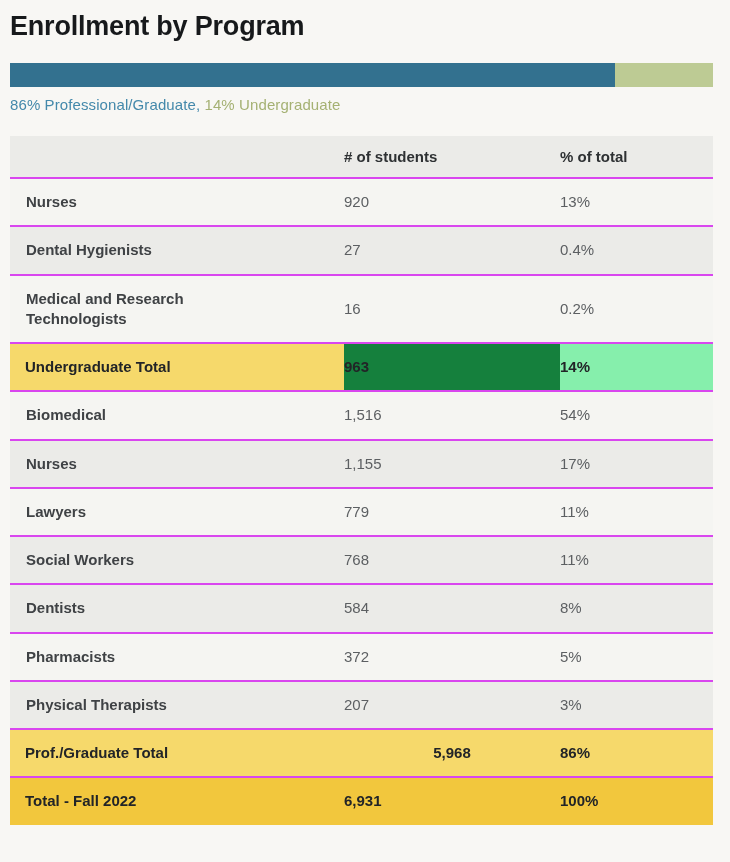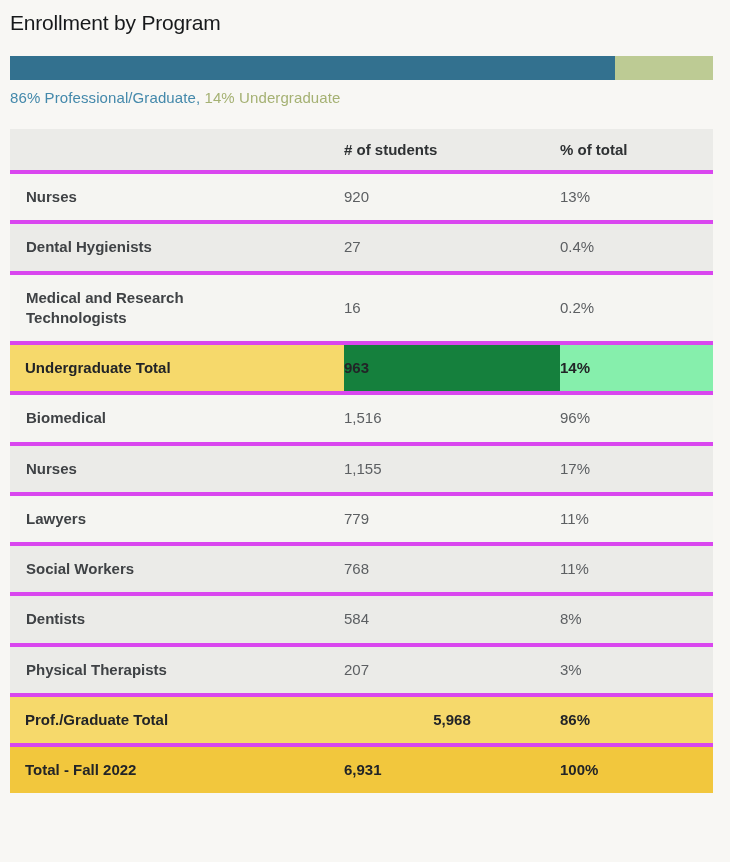--- a/index.html
+++ b/index.html
@@ -6,22 +6,22 @@
   html, body { width: 730px; height: 862px; }
   body {
     background: #f8f7f4;
     font-family: "Liberation Sans", "DejaVu Sans", sans-serif;
     color: #3f4245;
     overflow: hidden;
   }
   .page { padding: 11px 10px 0 10px; width: 730px; }
 
   .title {
-    font-size: 21px;
-    font-weight: 400;
+    font-size: 27px;
+    font-weight: 700;
     color: #17191b;
     letter-spacing: -0.2px;
   }
 
   .stacked-bar {
     margin-top: 21px;
     width: 703px;
     height: 24px;
     display: flex;
     overflow: hidden;
@@ -52,21 +52,21 @@
     text-align: left;
     font-weight: 700;
     color: #2e3133;
     padding: 12px 0;
     height: 41px;
   }
   thead th.cell-label { padding-left: 16px; }
 
   tbody td {
     padding: 13px 0;
-    border-top: 4px solid #d946ef;
+    border-top: 2px solid #d946ef;
     vertical-align: middle;
     line-height: 1.35;
   }
   tbody td.cell-label {
     padding-left: 16px;
     font-weight: 600;
     color: #3f4245;
   }
   tbody td.cell-label .label-inner {
     display: inline-block;
@@ -128,41 +128,46 @@
     <td class="cell-value">0.2%</td>
   </tr>
         <tr class="subtotal">
     <td class="cell-label" style="background: rgb(246, 217, 107);"><span class="label-inner">Undergraduate Total</span></td>
     <td class="cell-value" style="background: #15803d;">963</td>
     <td class="cell-value" style="background: #86efac;">14%</td>
   </tr>
         <tr class="normal odd">
     <td class="cell-label"><span class="label-inner">Biomedical</span></td>
     <td class="cell-value">1,516</td>
-    <td class="cell-value">96%</td>
+    <td class="cell-value">54%</td>
   </tr>
         <tr class="normal even">
     <td class="cell-label"><span class="label-inner">Nurses</span></td>
     <td class="cell-value">1,155</td>
     <td class="cell-value">17%</td>
   </tr>
         <tr class="normal odd">
     <td class="cell-label"><span class="label-inner">Lawyers</span></td>
     <td class="cell-value">779</td>
     <td class="cell-value">11%</td>
   </tr>
         <tr class="normal even">
     <td class="cell-label"><span class="label-inner">Social Workers</span></td>
     <td class="cell-value">768</td>
     <td class="cell-value">11%</td>
   </tr>
         <tr class="normal even">
     <td class="cell-label"><span class="label-inner">Dentists</span></td>
     <td class="cell-value">584</td>
     <td class="cell-value">8%</td>
+  </tr>
+        <tr class="normal odd">
+    <td class="cell-label"><span class="label-inner">Pharmacists</span></td>
+    <td class="cell-value">372</td>
+    <td class="cell-value">5%</td>
   </tr>
         <tr class="normal even">
     <td class="cell-label"><span class="label-inner">Physical Therapists</span></td>
     <td class="cell-value">207</td>
     <td class="cell-value">3%</td>
   </tr>
         <tr class="subtotal">
     <td class="cell-label" style="background: rgb(246, 217, 107);"><span class="label-inner">Prof./Graduate Total</span></td>
     <td class="cell-value" style="background: rgb(246, 217, 107); text-align: center;">5,968</td>
     <td class="cell-value" style="background: rgb(246, 217, 107);">86%</td>

